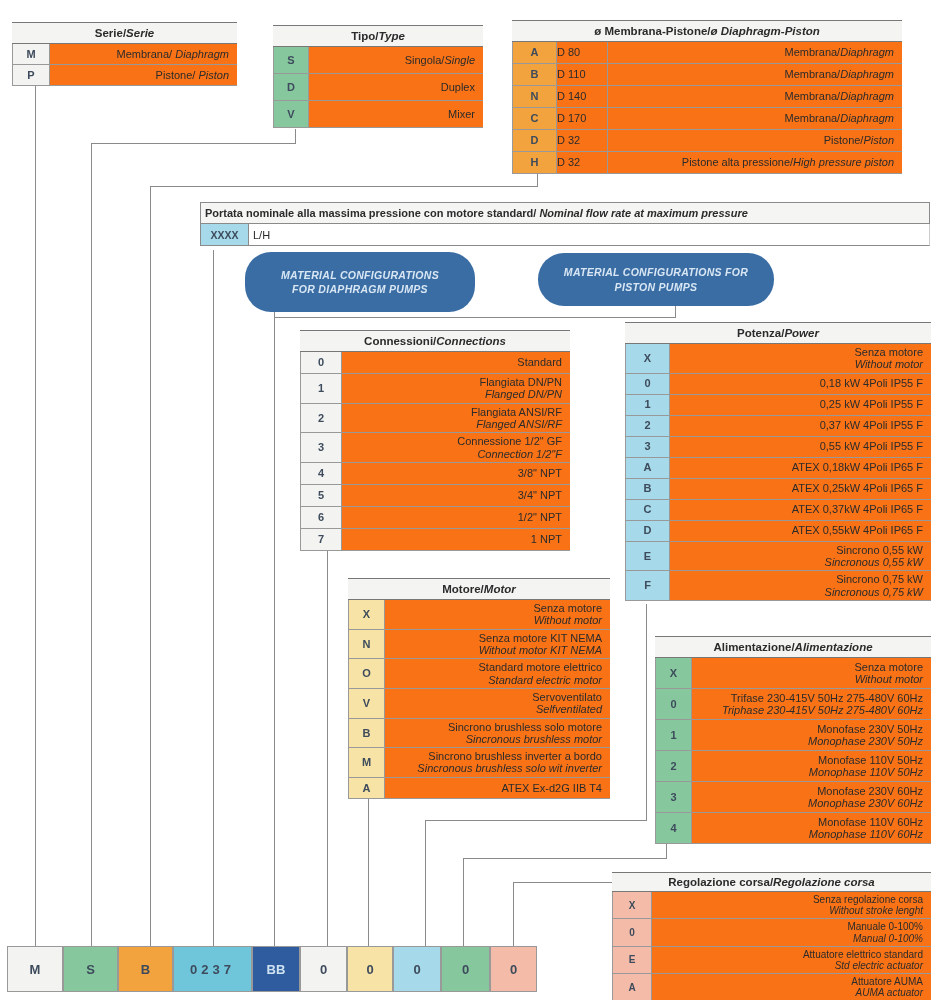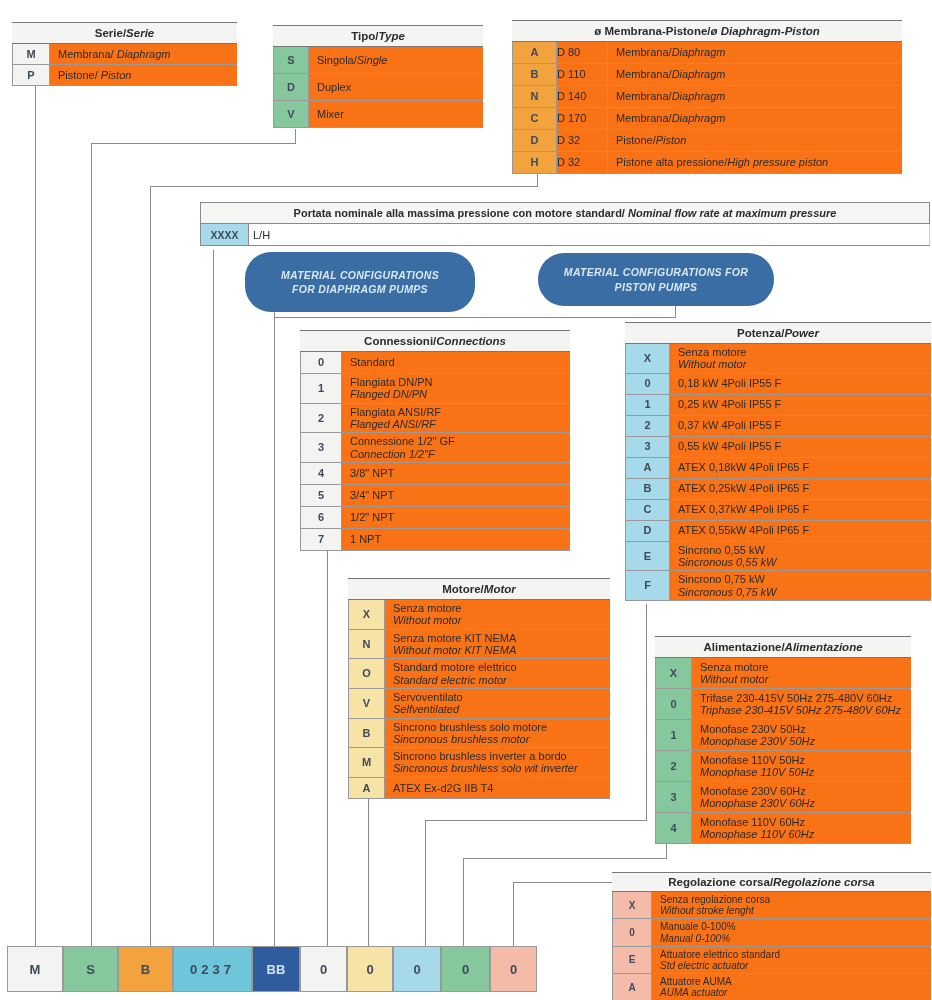--- a/index.html
+++ b/index.html
@@ -9,37 +9,37 @@
   .ln{position:absolute;background:#8a8a8a;z-index:1;}
   
   .tbl{position:absolute;z-index:2;background:#f97316;}
   .hdr{background:#f4f4f2;border-top:1px solid #777;border-bottom:1px solid #777;
        text-align:center;font-weight:bold;font-size:11.5px;padding:4px 2px;}
   .hdr .it{font-style:italic;font-weight:600;}
   .row{display:flex;border-bottom:1px solid #999;align-items:stretch;font-size:11px;line-height:1.12;}
   .code{flex:0 0 var(--cw,38px);display:flex;align-items:center;justify-content:center;
         font-weight:bold;color:#3d4b5c;border-left:1px solid #999;border-right:1px solid #999;}
   .col2{flex:0 0 50px;display:flex;align-items:center;border-right:1px solid #999;}
-  .desc{flex:1;display:flex;flex-direction:column;justify-content:center;padding:2px 8px;}
+  .desc{flex:1;display:flex;flex-direction:column;justify-content:center;padding:2px 8px;align-items:flex-end;}
   .desc em{font-style:italic;}
   .l1,.l2{display:block;}
   .l2{font-style:italic;}
   #t-serie{left:12px;top:22px;width:225px;--cw:36px;}        #t-serie .row{min-height:20px;}
   #t-tipo{left:273px;top:25px;width:210px;--cw:34px;}        #t-tipo .row{min-height:26px;}
   #t-membrana{left:512px;top:20px;width:390px;--cw:43px;}    #t-membrana .row{min-height:21px;}
   #t-connessioni{left:300px;top:330px;width:270px;--cw:40px;}#t-connessioni .row{min-height:21px;}
   #t-potenza{left:625px;top:322px;width:306px;--cw:43px;}    #t-potenza .row{min-height:20px;}
   #t-motore{left:348px;top:578px;width:262px;--cw:35px;}     #t-motore .row{min-height:20px;}
-  #t-alimentazione{left:655px;top:636px;width:256px;--cw:35px;} #t-alimentazione .row{min-height:30px;}
+  #t-alimentazione{left:655px;top:636px;width:276px;--cw:35px;} #t-alimentazione .row{min-height:30px;}
   #t-regolazione{left:612px;top:872px;width:319px;--cw:38px;}
   #t-regolazione .row{min-height:21px;font-size:10px;}
   #t-regolazione .hdr{padding:3px 2px;}
   
   #banner{position:absolute;left:200px;top:202px;width:730px;z-index:2;background:#fff;box-sizing:border-box;}
-  .bn-hdr{border:1px solid #8a8a8a;background:#f5f5f3;text-align:center;font-size:11px;
+  .bn-hdr{border:1px solid #8a8a8a;background:#f5f5f3;text-align:left;font-size:11px;
           font-weight:bold;padding:4px 4px;}
   .bn-hdr .it{font-style:italic;font-weight:600;}
   .bn-row{display:flex;height:22px;}
   .bn-code{flex:0 0 47px;border-left:1px solid #8a8a8a;border-right:1px solid #8a8a8a;
            border-bottom:1px solid #8a8a8a;display:flex;align-items:center;justify-content:center;
            font-weight:bold;font-size:10.5px;color:#3d4b5c;}
   .bn-unit{flex:1;display:flex;align-items:center;padding-left:4px;font-size:11px;
            border-bottom:1px solid #8a8a8a;border-right:1px solid #ccc;}
   
   .pill{position:absolute;z-index:2;border-radius:26px;display:flex;align-items:center;

